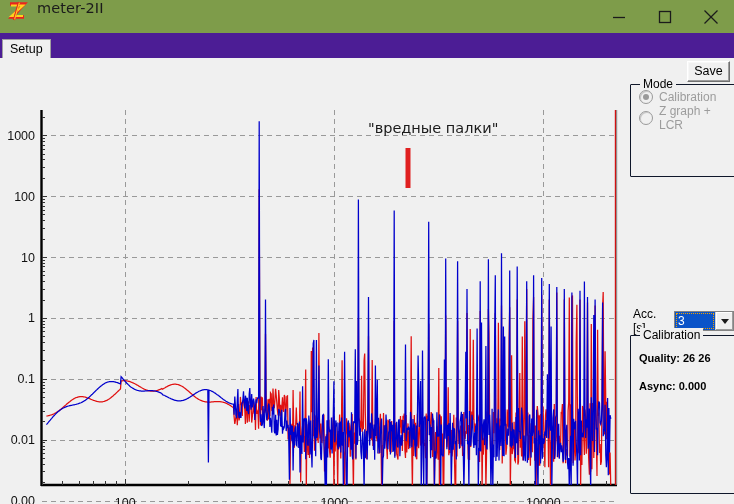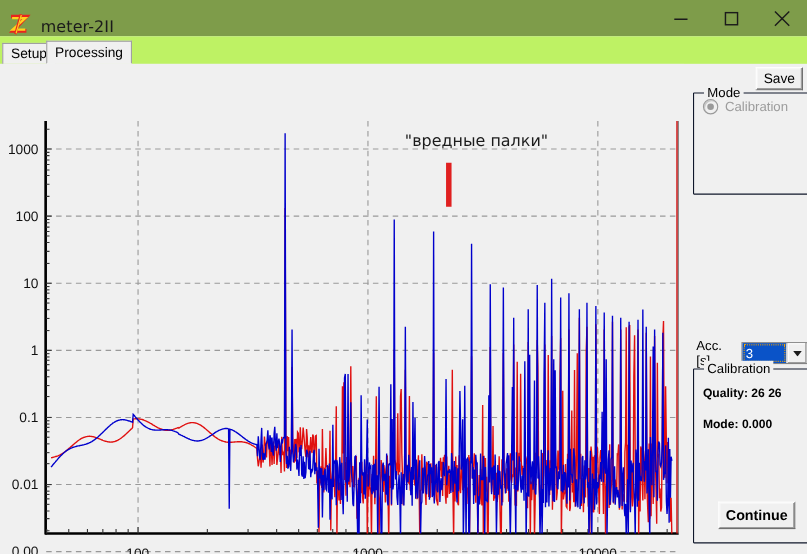--- a/index.html
+++ b/index.html
@@ -18,21 +18,21 @@
     background: #f0f0f0;
     display: flex;
     flex-direction: column;
   }
 
   
   #titlebar {
     height: 33px;
     background: #7e9c4a;
     display: flex;
-    align-items: flex-end;
+    align-items: flex-start;
     flex: none;
     position: relative;
   }
   #app-icon {
     width: 22px; height: 22px;
     margin-left: 6px;
     flex: none;
     position: relative;
   }
   #title-text {
@@ -54,21 +54,21 @@
     align-items: center;
     justify-content: center;
     cursor: default;
   }
   .win-btn svg { display: block; }
 
   
   #tabstrip {
     height: 25px;
     flex: none;
-    background: #bef264;
+    background: #4c1d95;
     position: relative;
     border-bottom: none;
     padding-left: 18px;
   }
   .tab {
     position: absolute;
     top: 4px;
     height: 21px;
     font-size: 12.5px;
     color: #000;
@@ -277,23 +277,20 @@
               <line x1="14.5" y1="1.5" x2="1.5" y2="14.5" stroke="#1b1b1b" stroke-width="1.3"></line>
             </svg>
         </span>
       </div>
     </div>
   </div>
 
   <div id="tabstrip">
     <div class="tab inactive" style="left:2px;">
       <span>Setup</span>
-    </div>
-    <div class="tab active" style="left:42px;">
-      <span>Processing</span>
     </div>
   </div>
 
   <div id="content">
 
     <div id="plot-wrap">
       <svg id="plot-svg" width="622" height="446" viewBox="0 0 622 446">
         <rect x="0" y="0" width="622" height="446" fill="#f0f0f0"></rect>
 
         <rect id="plot-bg" x="41" y="52" width="575" height="375" fill="#f0f0f0"></rect>
@@ -432,36 +429,39 @@
     <div id="rightpanel">
 
       <button class="btn" id="save-btn">Save</button>
 
       <div class="groupbox" id="mode-group">
         <div class="group-title">Mode</div>
         <div class="radio-row">
           <span class="radio checked"></span>
           <span class="radio-label">Calibration</span>
         </div>
+        <div class="radio-row">
+          <span class="radio"></span>
+          <span class="radio-label">Z graph + LCR</span>
+        </div>
       </div>
 
       <div id="acc-row">
         <span id="acc-label">Acc.[s]</span>
         <div id="acc-combo">
           <div id="acc-value-box">3</div>
           <div id="acc-arrow">
             <svg width="8" height="5" viewBox="0 0 8 5">
                 <path d="M0 0 L8 0 L4 5 Z" fill="#1b1b1b"></path>
               </svg>
           </div>
         </div>
       </div>
 
       <div class="groupbox" id="cal-group">
         <div class="group-title">Calibration</div>
         <div class="cal-line">Quality: 26 26</div>
-        <div class="cal-line">Mode: 0.000</div>
-        <button class="btn" id="continue-btn">Continue</button>
+        <div class="cal-line">Async: 0.000</div>
       </div>
     </div>
 
   </div>
 </div>
 
 </body></html>

